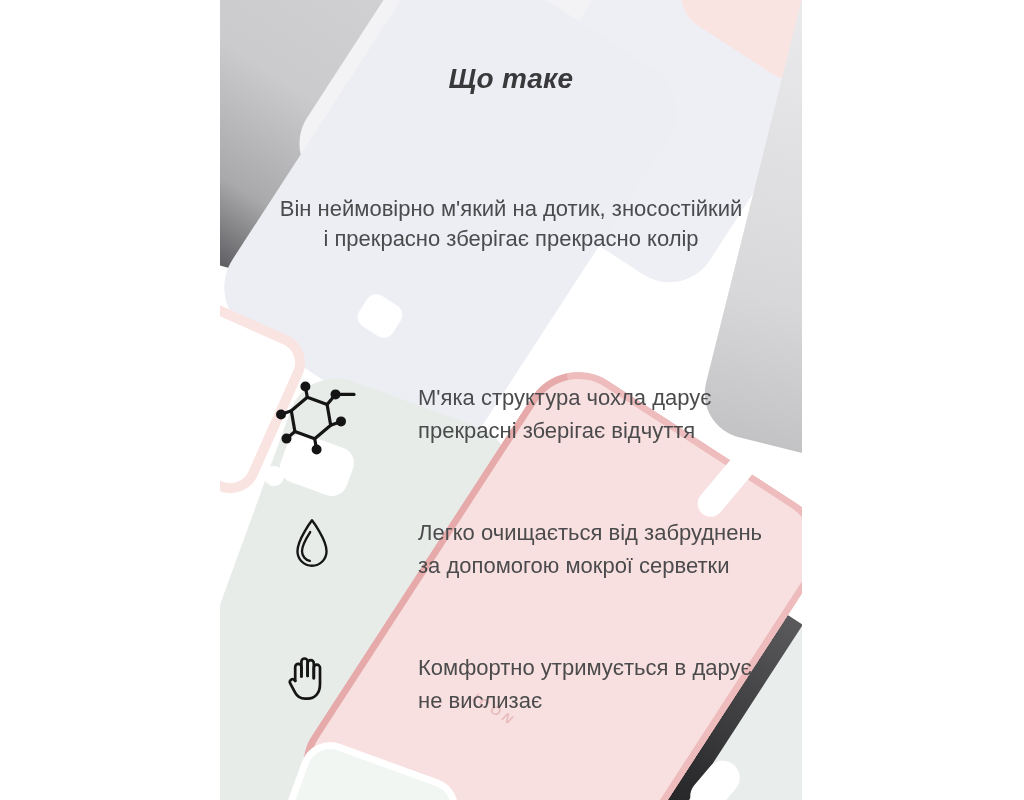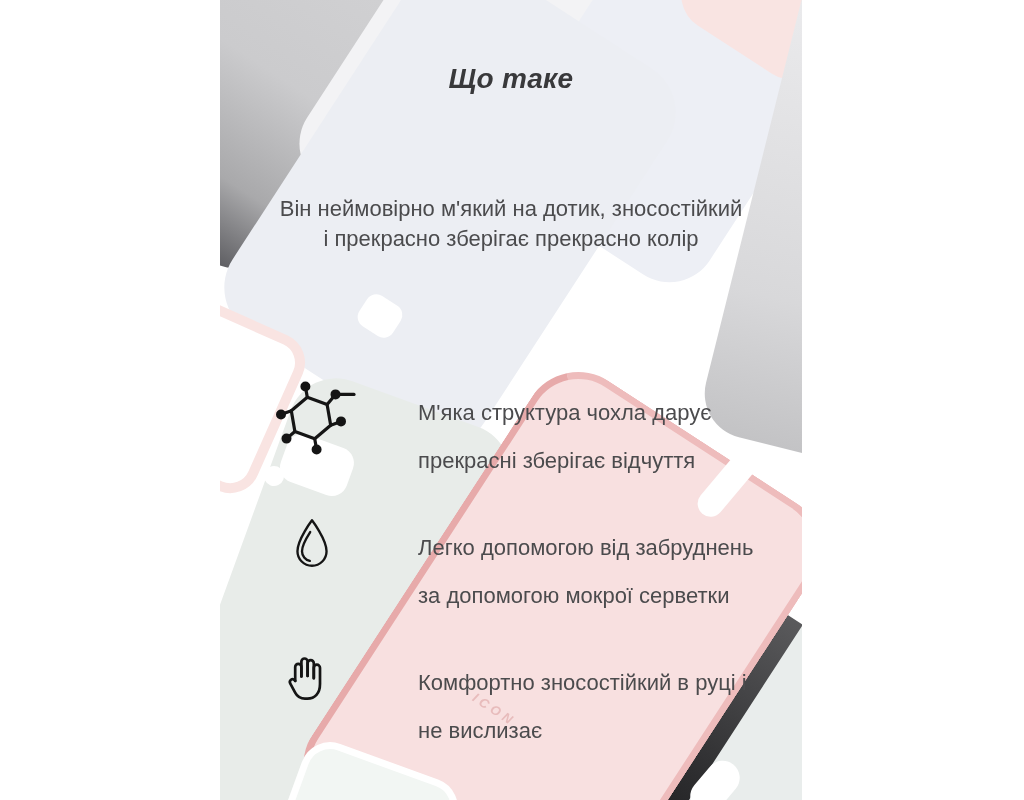--- a/index.html
+++ b/index.html
@@ -37,21 +37,21 @@
        background:#f2f6f3;border:7px solid #fff;}
   
   .title{position:absolute;top:60px;left:0;right:0;text-align:center;font-style:italic;font-weight:800;
          font-size:28px;line-height:37px;color:var(--title);letter-spacing:.3px;}
   .intro{position:absolute;top:194px;left:0;right:0;text-align:center;font-size:22px;line-height:29.5px;
          color:var(--body);font-weight:500;}
   .intro div{white-space:nowrap;}
   .row{position:absolute;left:0;right:0;height:100px;}
   .row .icon{position:absolute;}
   .feat-text{position:absolute;left:198px;top:0;font-size:22px;line-height:33px;color:var(--body);font-weight:500;}
-  .feat-text div{white-space:nowrap;margin-top:15px;}
+  .feat-text div{white-space:nowrap;}
   .r1{top:374px;} .r1 .icon{left:53px;top:2px;}  .r1 .feat-text{top:7px;}
   .r2{top:514px;} .r2 .icon{left:72px;top:2px;}  .r2 .feat-text{top:2px;}
   .r3{top:649px;} .r3 .icon{left:63px;top:2px;}  .r3 .feat-text{top:2px;}
   svg{display:block;}
 </style>
 </head>
 <body>
 
 <div class="stage">
   <div class="poster">
@@ -113,35 +113,35 @@
     </div>
 
     <div class="row r2">
       <span class="icon">
         <svg width="40" height="54" viewBox="0 0 44 56" fill="none" stroke="var(--icon)" stroke-width="2.6" stroke-linecap="round" stroke-linejoin="round">
           <path d="M22,3 C22,3 6,24 6,37 a16,16 0 0 0 32,0 C38,24 22,3 22,3 Z"></path>
           <path d="M20,16 C15.2,23.5 11,31.5 11,37 a11,11 0 0 0 8.6,10.7"></path>
         </svg>
       </span>
       <div class="feat-text">
-        <div>Легко допомогою від забруднень</div>
+        <div>Легко очищається від забруднень</div>
         <div>за допомогою мокрої серветки</div>
       </div>
     </div>
 
     <div class="row r3">
       <span class="icon">
         <svg width="46" height="54" viewBox="0 0 46 54" fill="none" stroke="var(--icon)" stroke-width="2.7" stroke-linecap="round" stroke-linejoin="round">
           <path d="M12.2,30 V16 a3.1,3.1 0 0 1 6.2,0 v9.5"></path>
           <path d="M18.4,25.5 V10.6 a3.1,3.1 0 0 1 6.2,0 V25"></path>
           <path d="M24.6,25 V12.2 a3.1,3.1 0 0 1 6.2,0 v15"></path>
           <path d="M30.8,27.2 V16.8 a3.1,3.1 0 0 1 6.2,0 V33 c0,9.5 -5.2,14.6 -12.6,14.6 h-2.4
                    c-4.6,0 -7.6,-1.9 -9.7,-5.8 l-5,-9.2 c-1.7,-3.1 2,-5.9 4.4,-3.4 l0.5,0.5 V30"></path>
         </svg>
       </span>
       <div class="feat-text">
-        <div>Комфортно зносостійкий в руці і</div>
+        <div>Комфортно утримується в дарує і</div>
         <div>не вислизає</div>
       </div>
     </div>
 
   </div>
 </div>
 
 </body></html>

